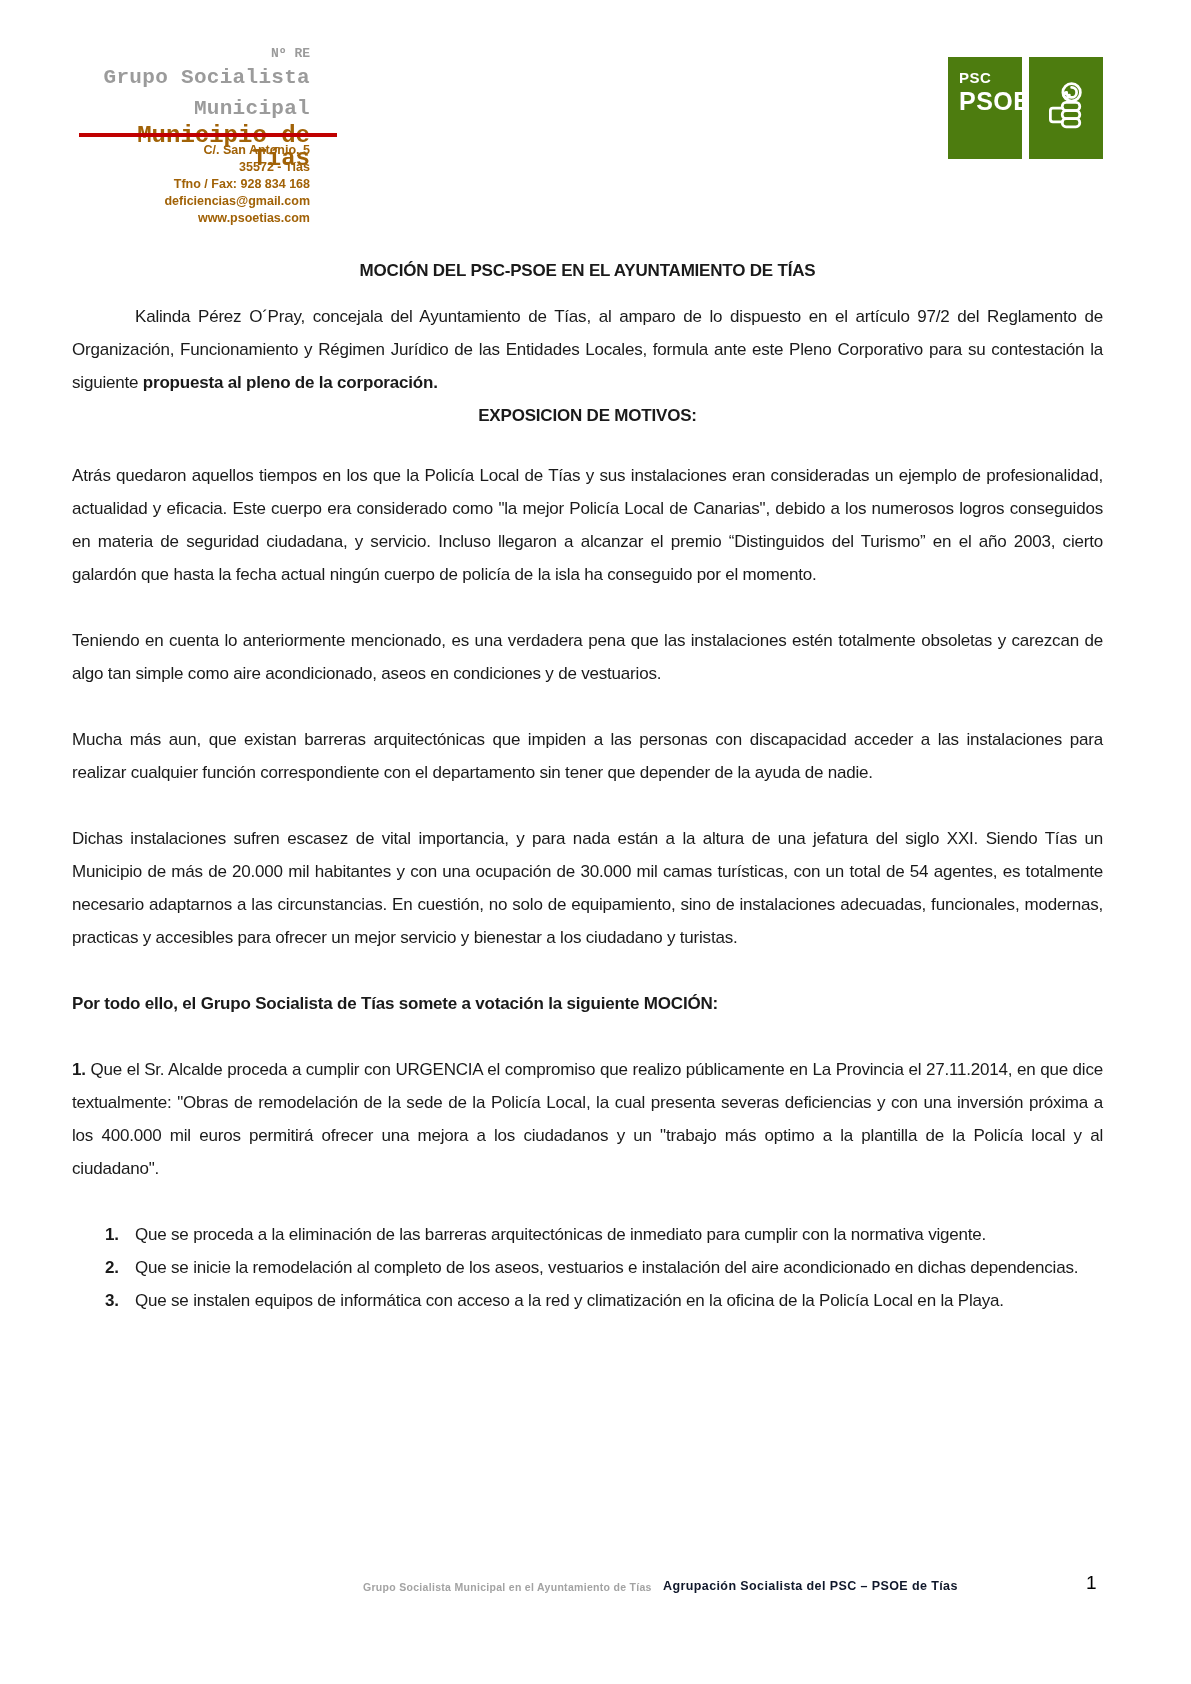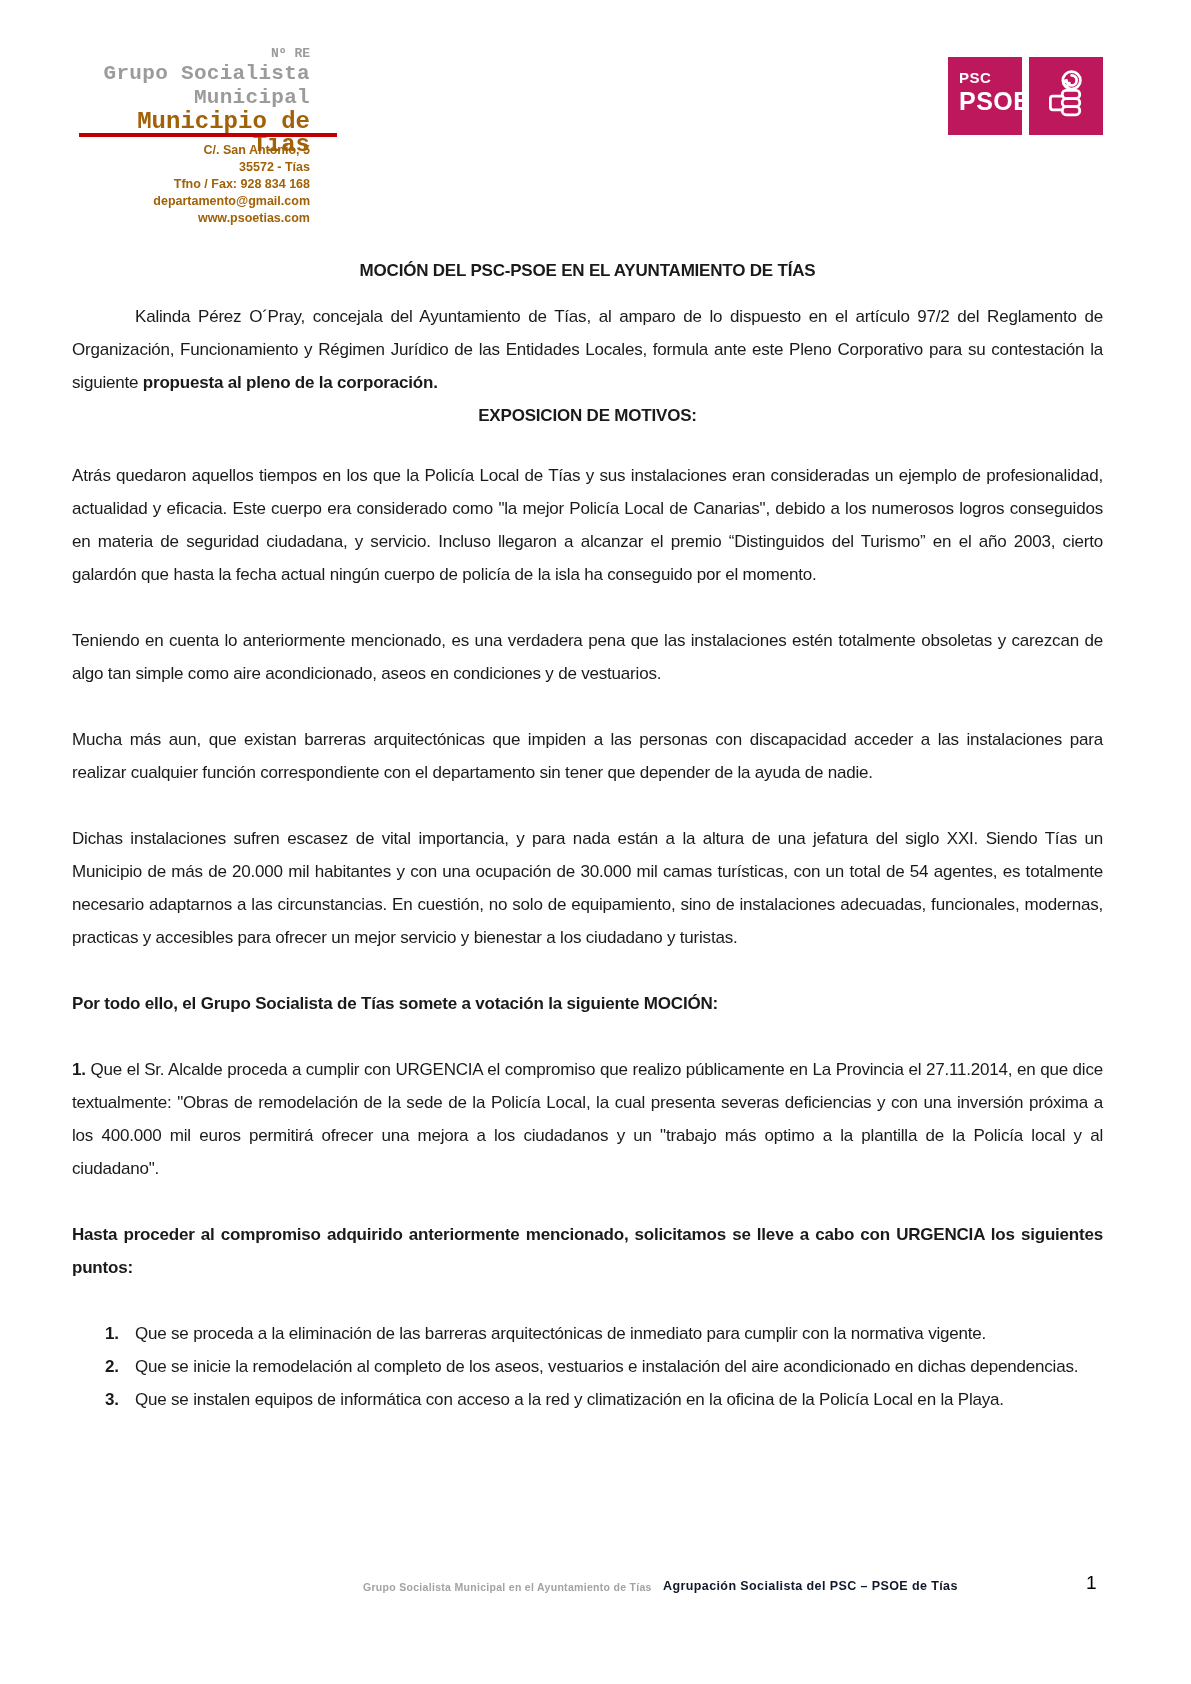--- a/index.html
+++ b/index.html
@@ -5,32 +5,32 @@
   html,body { margin:0; padding:0; background:#ffffff; }
   .page {
     position:relative; width:1191px; height:1684px; background:#ffffff;
     font-family:"Liberation Sans", sans-serif; color:#1a1a1a; overflow:hidden;
   }
 
   
   .letterhead { position:absolute; top:46px; left:78px; width:232px; text-align:right;
                 font-family:Liberation Mono, monospace; }
   .n-re   { font-size:13px; font-weight:bold; color:#9b9b9b; line-height:16px; }
-  .group  { font-size:21px; font-weight:bold; color:#9b9b9b; line-height:24px; letter-spacing:0.3px; }
+  .group  { font-size:21px; font-weight:bold; color:#9b9b9b; line-height:31px; letter-spacing:0.3px; }
   .muni   { font-size:24px; font-weight:bold; color:#a16207; line-height:23px; }
 
   .red-rule { position:absolute; left:79px; top:133px; width:258px; height:4px; background:#c00000; }
 
   .address { position:absolute; top:142px; left:78px; width:232px; text-align:right;
              font-size:12.5px; font-weight:bold; color:#a16207; line-height:17px; }
   .address .addr-line { white-space:nowrap; }
 
   
   .logo { position:absolute; left:948px; top:57px; display:flex; gap:7px; }
-  .logo-box { width:74px; height:78px; background:#be185d; box-sizing:border-box; }
+  .logo-box { width:74px; height:102px; background:#4d7c0f; box-sizing:border-box; }
   .logo-text { padding:12px 0 0 11px; color:#ffffff; }
   .logo-psc  { font-size:15px; font-weight:bold; line-height:17px; letter-spacing:0.5px; }
   .logo-psoe { font-size:25px; font-weight:bold; line-height:30px; letter-spacing:0.5px; }
   .logo-emblem { display:flex; align-items:center; justify-content:center; }
 
   
   .content { position:absolute; left:72px; top:254px; width:1031px;
              font-size:17px; line-height:33px; letter-spacing:-0.2px; text-align:justify; }
   .doc-title { text-align:center; font-weight:bold; margin:0 0 13px 0; }
   .content p { margin:0 0 33px 0; }
@@ -58,21 +58,21 @@
     <div class="group">Grupo Socialista Municipal</div>
     <div class="muni">Municipio de Tías</div>
   </div>
 
   <div class="red-rule"></div>
 
   <div class="address">
     <div class="addr-line">C/. San Antonio, 5</div>
     <div class="addr-line">35572 - Tías</div>
     <div class="addr-line">Tfno / Fax: 928 834 168</div>
-    <div class="addr-line">departamento@gmail.com</div>
+    <div class="addr-line">deficiencias@gmail.com</div>
     <div class="addr-line">www.psoetias.com</div>
   </div>
 
   <div class="logo">
     <div class="logo-box logo-text">
       <div class="logo-psc">PSC</div>
       <div class="logo-psoe">PSOE</div>
     </div>
     <div class="logo-box logo-emblem">
       <svg width="50" height="56" viewBox="0 0 40 44" fill="none" stroke="#ffffff" stroke-width="2.2" stroke-linecap="round" stroke-linejoin="round">
@@ -101,21 +101,20 @@
     <p>Teniendo en cuenta lo anteriormente mencionado, es una verdadera pena que las instalaciones estén totalmente obsoletas y carezcan de algo tan simple como aire acondicionado,  aseos en condiciones y de vestuarios.</p>
 
     <p>Mucha más aun, que existan barreras arquitectónicas que impiden a las personas con discapacidad acceder a las instalaciones para realizar cualquier función correspondiente con el departamento sin tener que depender de la ayuda de nadie.</p>
 
     <p>Dichas instalaciones sufren escasez de vital importancia, y para nada están a la altura de una jefatura del siglo XXI. Siendo Tías un Municipio de más de 20.000 mil habitantes y con una ocupación de 30.000 mil camas turísticas, con un total de 54 agentes, es totalmente necesario adaptarnos a las circunstancias. En cuestión, no solo de equipamiento, sino de instalaciones adecuadas, funcionales, modernas, practicas y accesibles para ofrecer un mejor servicio y bienestar a los ciudadano y turistas.</p>
 
     <p class="bold">Por todo ello, el Grupo Socialista de Tías somete a votación la siguiente MOCIÓN:</p>
 
     <p><span class="bold">1.</span><span> Que el Sr. Alcalde proceda a cumplir con URGENCIA el compromiso que realizo públicamente  en La Provincia el 27.11.2014, en que dice textualmente: "Obras de remodelación de la sede de la Policía Local, la cual presenta severas deficiencias y con una inversión próxima a los 400.000 mil euros permitirá ofrecer una mejora a los ciudadanos y un "trabajo más optimo a la plantilla de la Policía local y al ciudadano".</span></p>
 
-    <p class="bold" style="margin-bottom:0;">Hasta proceder al compromiso adquirido anteriormente mencionado, solicitamos se lleve a cabo con URGENCIA los siguientes puntos:</p>
 
     <ol class="points">
       <li>
         <span class="num">1.</span>
         <span>Que se proceda a la eliminación de las barreras arquitectónicas de inmediato para cumplir con la normativa vigente.</span>
       </li>
       <li>
         <span class="num">2.</span>
         <span>Que se inicie la remodelación al completo de los aseos, vestuarios e instalación del aire acondicionado  en dichas dependencias.</span>
       </li>

